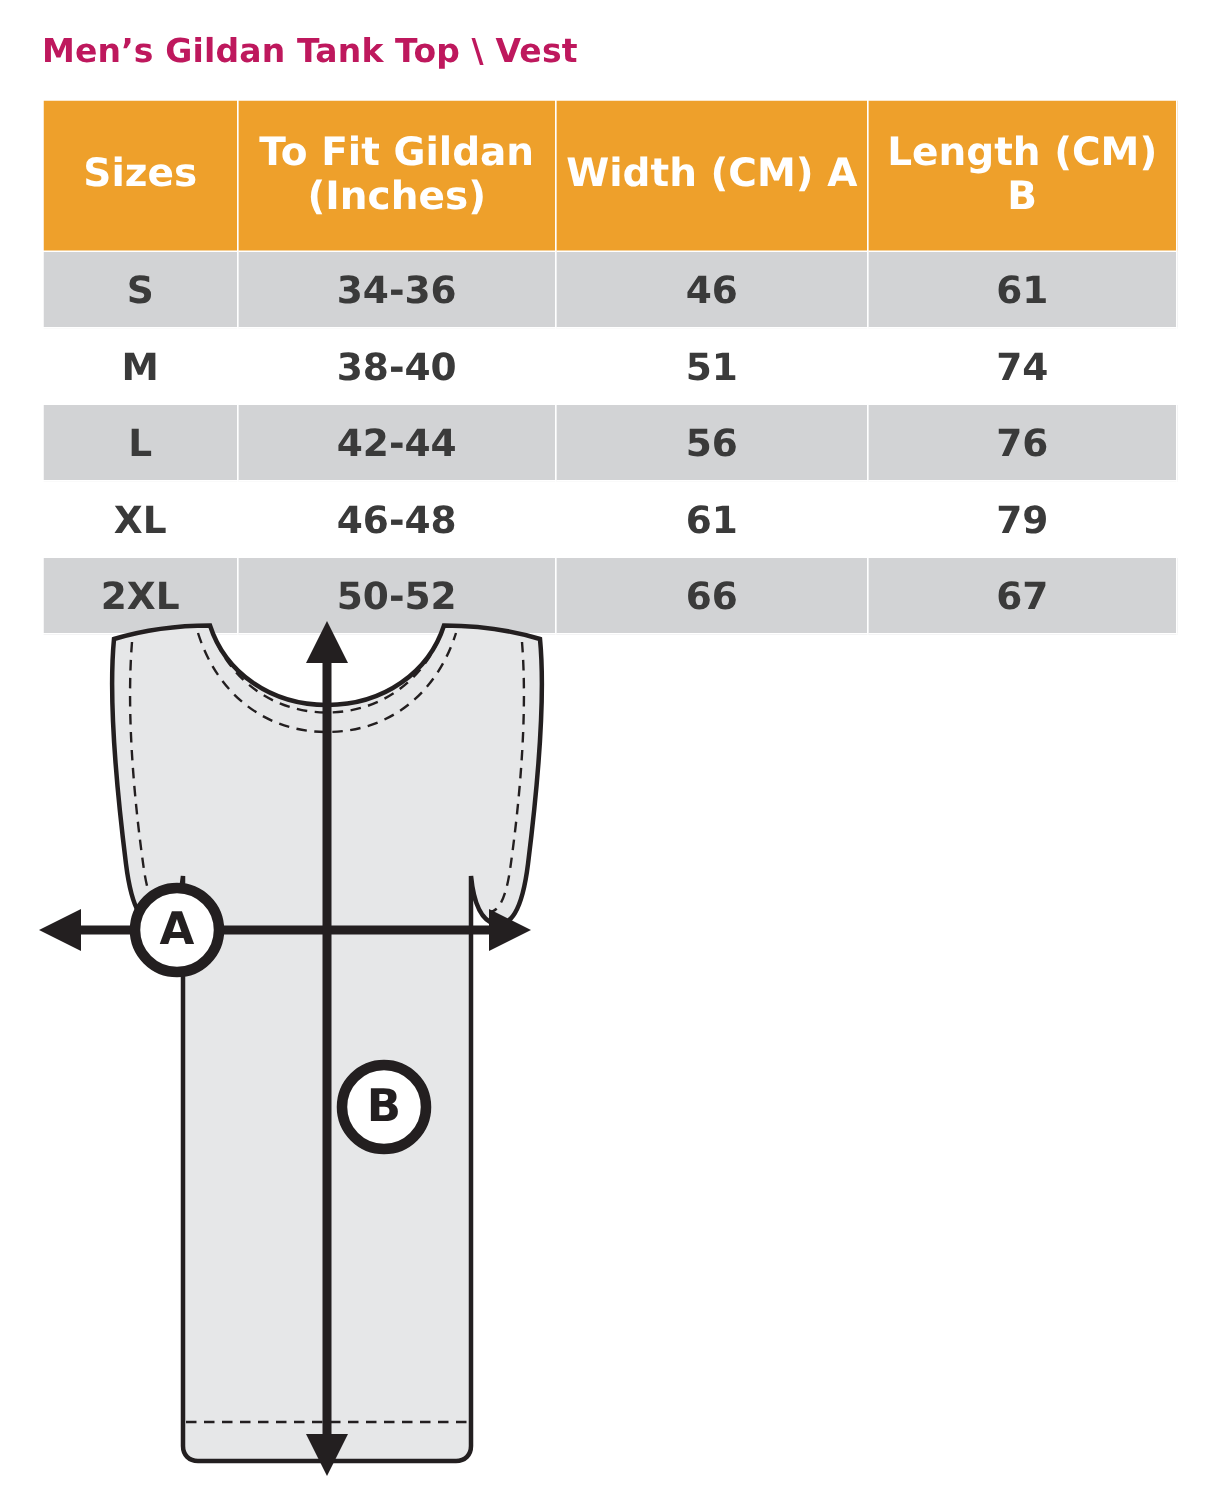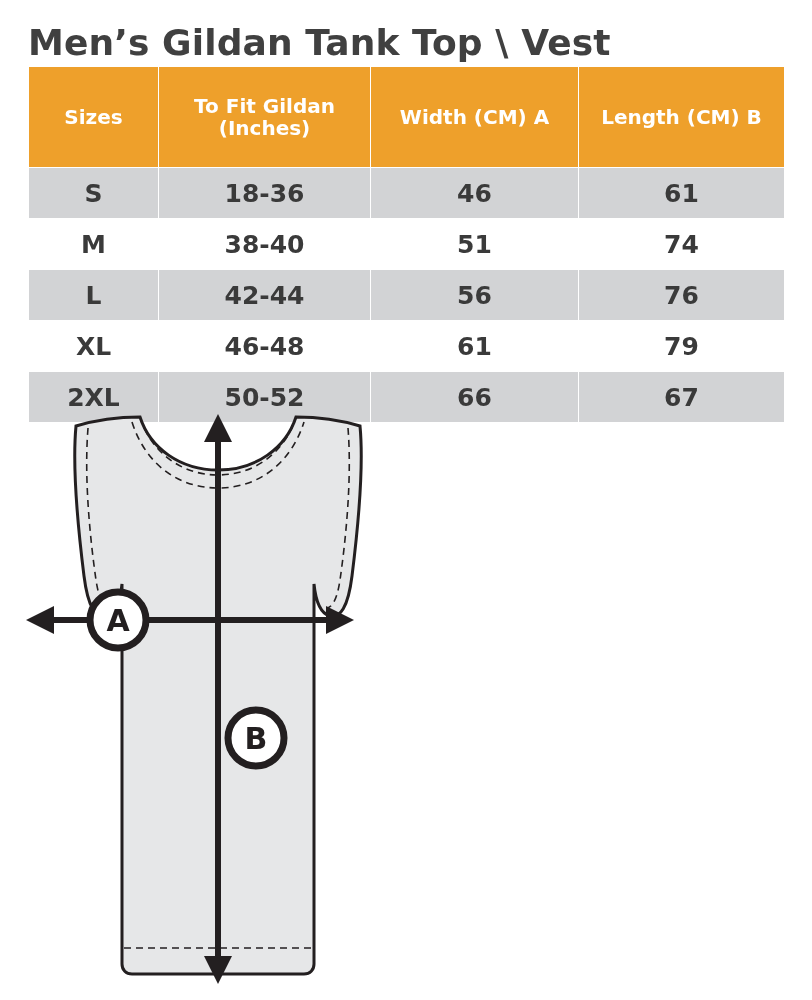--- a/index.html
+++ b/index.html
@@ -17,38 +17,38 @@
   }
   .page {
     width: 812px;
     height: 1000px;
     position: relative;
   }
   .title {
     position: absolute;
     left: 28px;
     top: 22px;
-    font-size: 36px;
+    font-size: 22px;
     font-weight: bold;
     letter-spacing: 0.1px;
-    color: #404040;
+    color: #be185d;
     white-space: nowrap;
   }
   table.size-table {
     position: absolute;
     left: 28px;
     top: 66px;
     width: 756px;
     border-collapse: collapse;
     table-layout: fixed;
   }
   table.size-table th {
     background: #eea02b;
     color: #ffffff;
-    font-size: 20px;
+    font-size: 26px;
     font-weight: bold;
     text-align: center;
     padding: 8px 4px;
     height: 84px;
     vertical-align: middle;
     line-height: 1.12;
     border: 1px solid #ffffff;
   }
   table.size-table td {
     font-size: 25px;
@@ -99,21 +99,21 @@
       <tr>
         <th>Sizes</th>
         <th>To Fit Gildan (Inches)</th>
         <th>Width (CM) A</th>
         <th>Length  (CM) B</th>
       </tr>
     </thead>
     <tbody>
       <tr class="odd">
         <td>S</td>
-        <td>18-36</td>
+        <td>34-36</td>
         <td>46</td>
         <td>61</td>
       </tr>
       <tr class="even">
         <td>M</td>
         <td>38-40</td>
         <td>51</td>
         <td>74</td>
       </tr>
       <tr class="odd">

